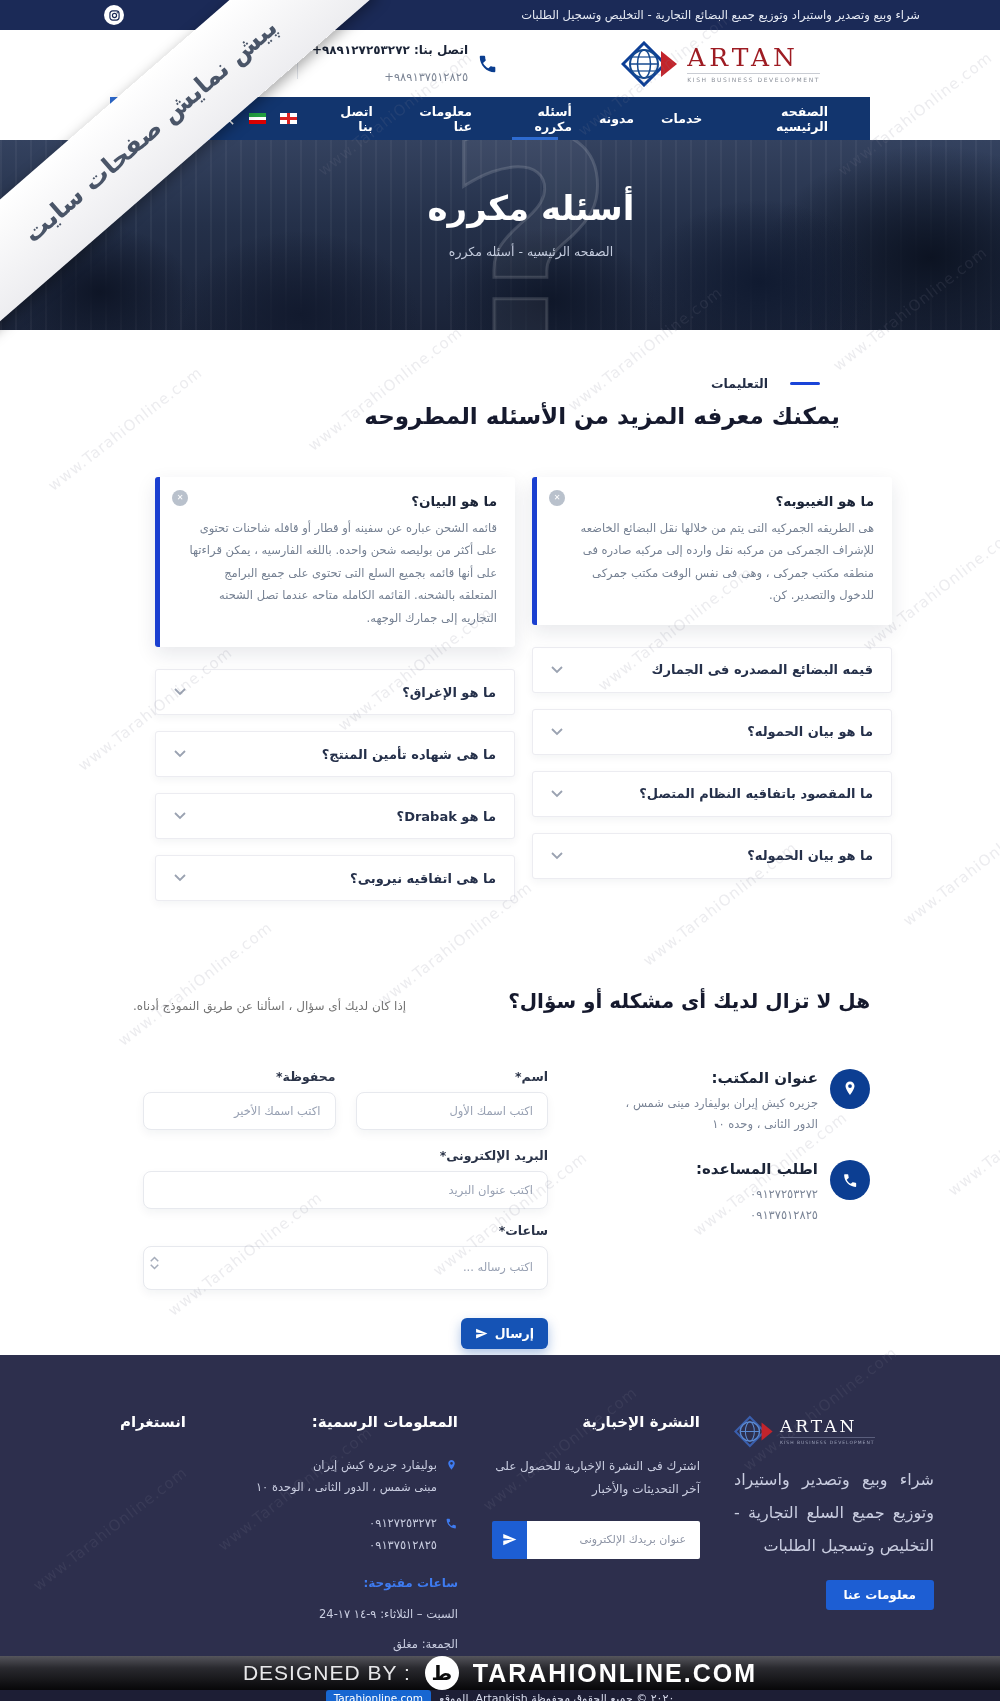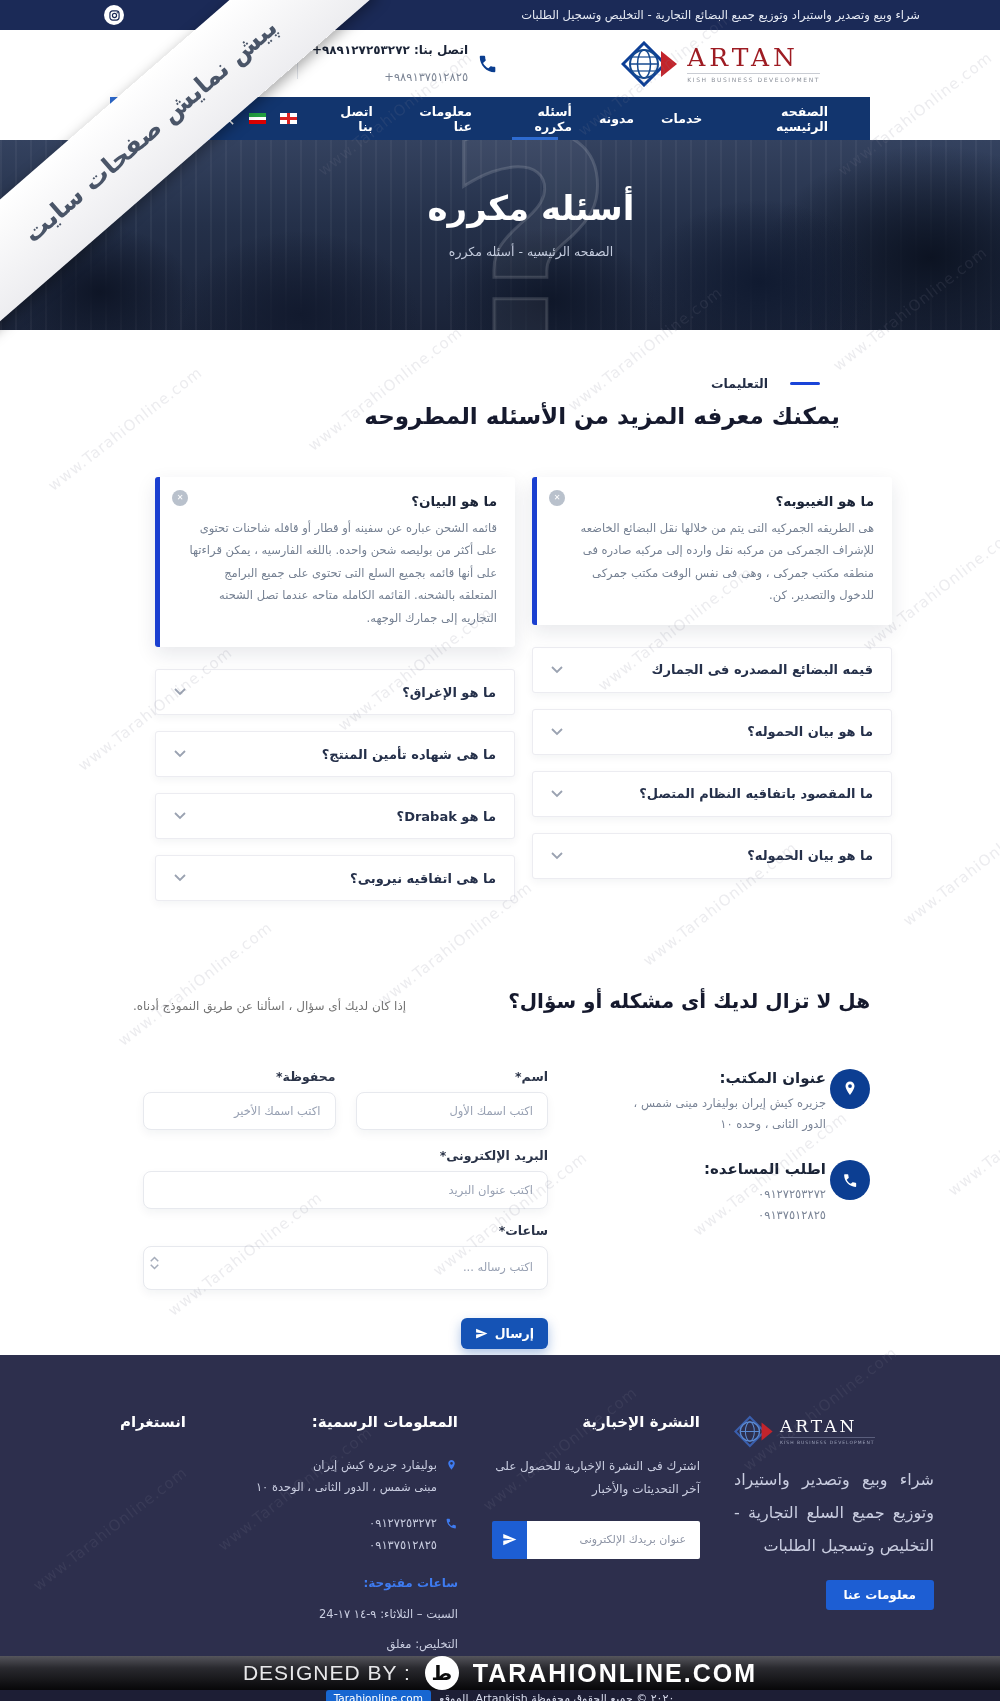--- a/index.html
+++ b/index.html
@@ -70,21 +70,21 @@
     font-size:8px;line-height:16px;text-align:center;cursor:pointer;}
   .qa{background:#fff;border:1px solid #ececf1;border-radius:3px;box-shadow:0 3px 8px rgba(20,30,60,.05);
     height:46px;display:flex;align-items:center;justify-content:space-between;padding:0 18px;margin-bottom:16px;cursor:pointer;}
   .qa-t{font-size:13px;font-weight:bold;color:#25304a;}
   
   .ask-row{display:flex;justify-content:space-between;align-items:flex-end;margin-top:72px;width:737px;margin-right:130px;}
   .ask-h{font-size:20px;font-weight:bold;color:#15192d;}
   .ask-s{font-size:12px;color:#737373;}
   .contact-row{display:flex;gap:34px;margin-top:56px;width:727px;margin-right:130px;}
   .info-col{width:288px;}
-  .info-item{display:flex;gap:4px;margin-bottom:26px;}
+  .info-item{display:flex;gap:12px;margin-bottom:26px;}
   .circ{width:40px;height:40px;border-radius:50%;background:#0c3e92;display:flex;align-items:center;justify-content:center;flex:none;}
   .info-tt{font-size:15px;font-weight:bold;color:#1b2437;margin-bottom:6px;}
   .info-tx{font-size:11.5px;color:#7a8496;line-height:1.8;}
   .form-col{flex:1;}
   .f-row{display:flex;gap:20px;}
   .f-field{flex:1;}
   .f-label{font-size:12.5px;font-weight:bold;color:#2a3348;margin-bottom:8px;}
   .f-input,.f-area{width:100%;border:1px solid #e7e9ee;border-radius:8px;background:#fff;height:38px;
     box-shadow:0 4px 10px rgba(20,30,60,.05);padding:0 14px;font-size:11.5px;color:#333;
     font-family:"DejaVu Sans",sans-serif;text-align:right;outline:none;}
@@ -430,21 +430,21 @@
         <svg width="13" height="13" viewBox="0 0 24 24" style="margin-top:4px">
           <path fill="#3e7bf0" d="M6.6 10.8c1.3 2.5 3.4 4.6 5.9 5.9l2-2c.3-.3.7-.4 1-.2 1.1.4 2.3.6 3.5.6.6 0 1 .4 1 1V20c0 .6-.4 1-1 1C10.6 21 3 13.4 3 4c0-.6.4-1 1-1h3.9c.6 0 1 .4 1 1 0 1.2.2 2.4.6 3.5.1.3 0 .7-.2 1l-2.7 2.3z"></path>
         </svg>
         <div class="fi-tx">
           <div>٠٩١٢٧٢٥٣٢٧٢</div>
           <div>٠٩١٣٧٥١٢٨٢٥</div>
         </div>
       </div>
       <div class="f-hours-label">ساعات مفتوحة:</div>
       <div class="fi-tx">السبت – الثلاثاء: ٩-١٤ ١٧-24</div>
-      <div class="fi-tx" style="margin-top:8px">التخليص: مغلق</div>
+      <div class="fi-tx" style="margin-top:8px">الجمعة: مغلق</div>
     </div>
     <div class="f-insta">
       <div class="f-h">انستغرام</div>
     </div>
   </div>
   <div class="band">
     <span class="band-by">DESIGNED BY :</span>
     <span class="band-logo">
         <span>ط</span>
       </span>

